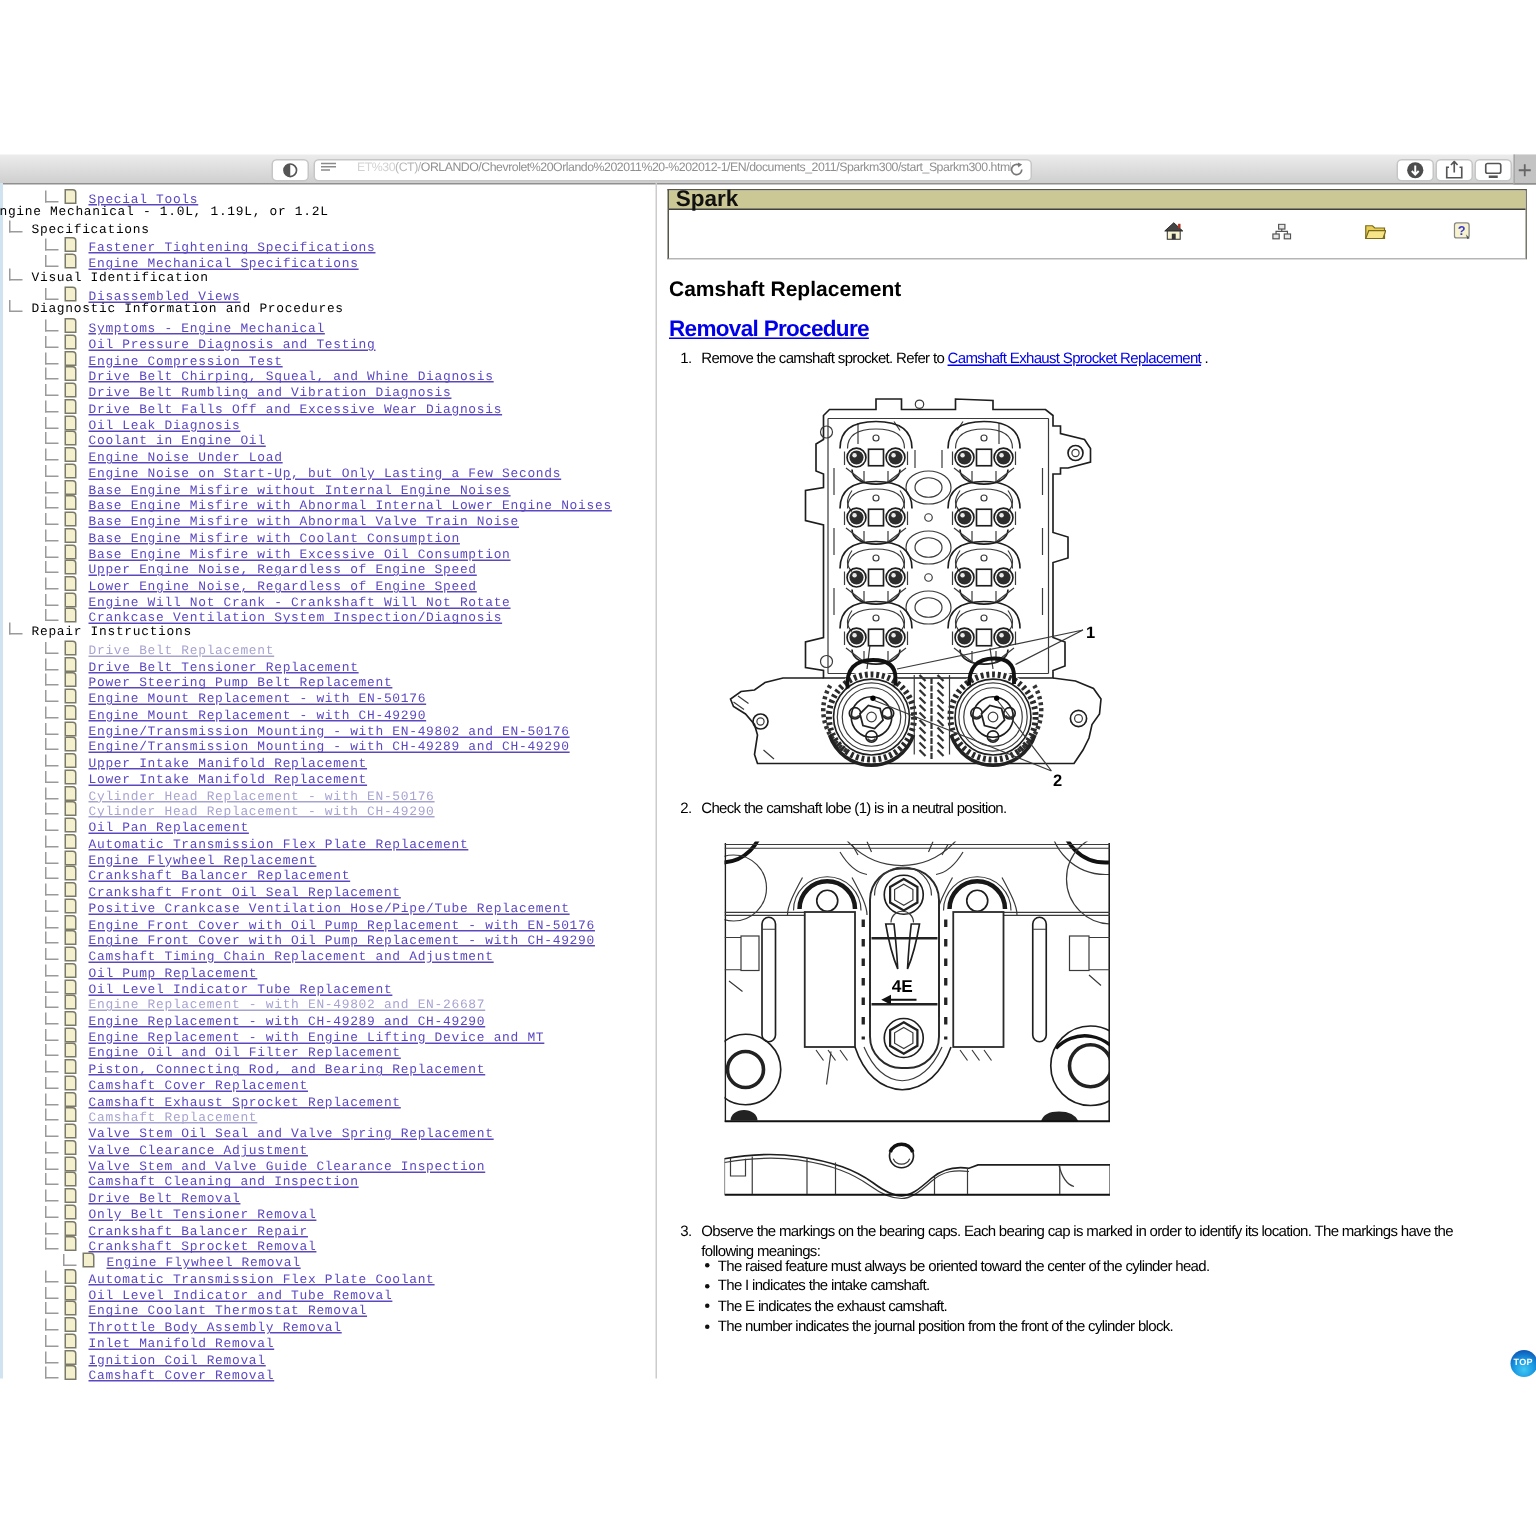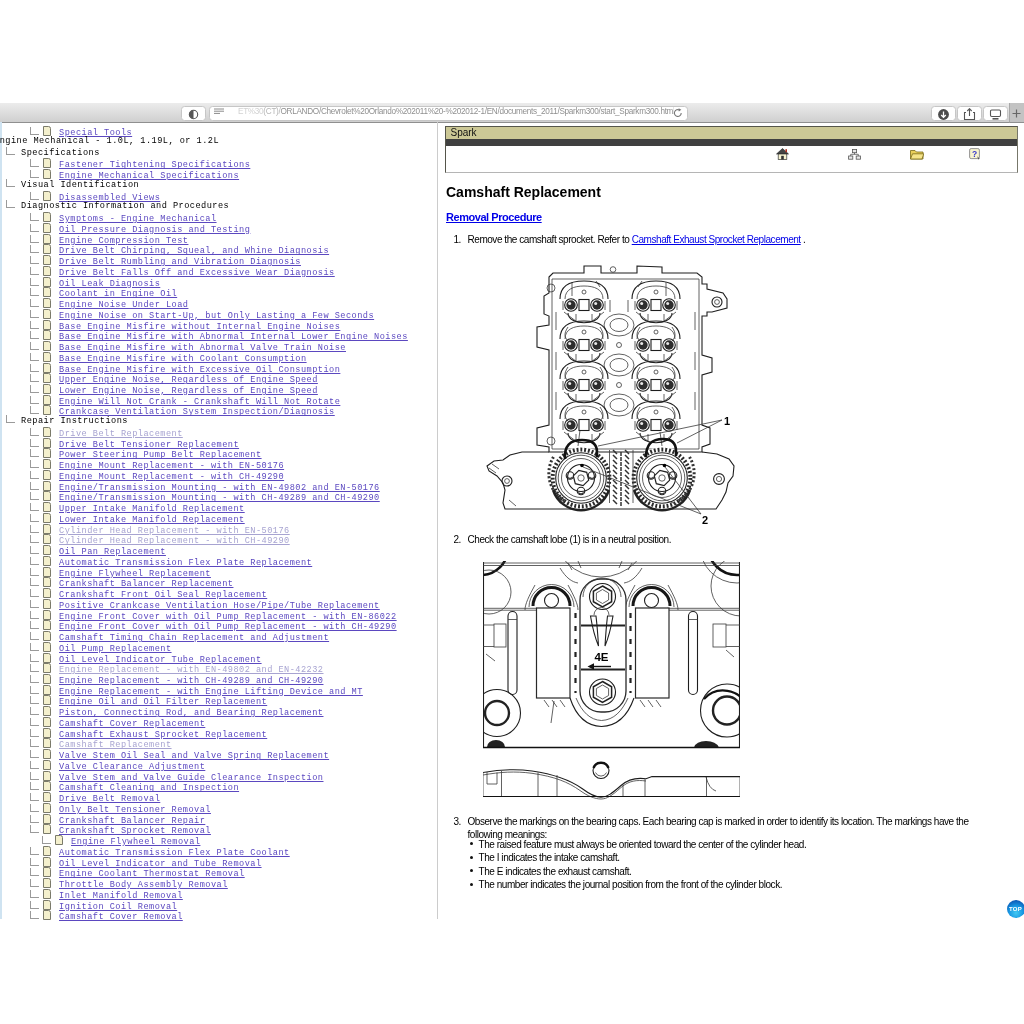--- a/index.html
+++ b/index.html
@@ -86,26 +86,26 @@
 <div class="row" style="top:501.1px;left:30px"><span class="tj2"></span><span class="di"></span><a>Upper Intake Manifold Replacement</a></div>
 <div class="row" style="top:511.8px;left:30px"><span class="tj2"></span><span class="di"></span><a>Lower Intake Manifold Replacement</a></div>
 <div class="row" style="top:522.6px;left:30px"><span class="tj2"></span><span class="di"></span><a class="v">Cylinder Head Replacement - with EN-50176</a></div>
 <div class="row" style="top:533.3px;left:30px"><span class="tj2"></span><span class="di"></span><a class="v">Cylinder Head Replacement - with CH-49290</a></div>
 <div class="row" style="top:544.1px;left:30px"><span class="tj2"></span><span class="di"></span><a>Oil Pan Replacement</a></div>
 <div class="row" style="top:554.8px;left:30px"><span class="tj2"></span><span class="di"></span><a>Automatic Transmission Flex Plate Replacement</a></div>
 <div class="row" style="top:565.5px;left:30px"><span class="tj2"></span><span class="di"></span><a>Engine Flywheel Replacement</a></div>
 <div class="row" style="top:576.3px;left:30px"><span class="tj2"></span><span class="di"></span><a>Crankshaft Balancer Replacement</a></div>
 <div class="row" style="top:587.0px;left:30px"><span class="tj2"></span><span class="di"></span><a>Crankshaft Front Oil Seal Replacement</a></div>
 <div class="row" style="top:597.8px;left:30px"><span class="tj2"></span><span class="di"></span><a>Positive Crankcase Ventilation Hose/Pipe/Tube Replacement</a></div>
-<div class="row" style="top:608.5px;left:30px"><span class="tj2"></span><span class="di"></span><a>Engine Front Cover with Oil Pump Replacement - with EN-86022</a></div>
+<div class="row" style="top:608.5px;left:30px"><span class="tj2"></span><span class="di"></span><a>Engine Front Cover with Oil Pump Replacement - with EN-50176</a></div>
 <div class="row" style="top:619.2px;left:30px"><span class="tj2"></span><span class="di"></span><a>Engine Front Cover with Oil Pump Replacement - with CH-49290</a></div>
 <div class="row" style="top:630.0px;left:30px"><span class="tj2"></span><span class="di"></span><a>Camshaft Timing Chain Replacement and Adjustment</a></div>
 <div class="row" style="top:640.7px;left:30px"><span class="tj2"></span><span class="di"></span><a>Oil Pump Replacement</a></div>
 <div class="row" style="top:651.5px;left:30px"><span class="tj2"></span><span class="di"></span><a>Oil Level Indicator Tube Replacement</a></div>
-<div class="row" style="top:662.2px;left:30px"><span class="tj2"></span><span class="di"></span><a class="v">Engine Replacement - with EN-49802 and EN-42232</a></div>
+<div class="row" style="top:662.2px;left:30px"><span class="tj2"></span><span class="di"></span><a class="v">Engine Replacement - with EN-49802 and EN-26687</a></div>
 <div class="row" style="top:672.9px;left:30px"><span class="tj2"></span><span class="di"></span><a>Engine Replacement - with CH-49289 and CH-49290</a></div>
 <div class="row" style="top:683.7px;left:30px"><span class="tj2"></span><span class="di"></span><a>Engine Replacement - with Engine Lifting Device and MT</a></div>
 <div class="row" style="top:694.4px;left:30px"><span class="tj2"></span><span class="di"></span><a>Engine Oil and Oil Filter Replacement</a></div>
 <div class="row" style="top:705.2px;left:30px"><span class="tj2"></span><span class="di"></span><a>Piston, Connecting Rod, and Bearing Replacement</a></div>
 <div class="row" style="top:715.9px;left:30px"><span class="tj2"></span><span class="di"></span><a>Camshaft Cover Replacement</a></div>
 <div class="row" style="top:726.6px;left:30px"><span class="tj2"></span><span class="di"></span><a>Camshaft Exhaust Sprocket Replacement</a></div>
 <div class="row" style="top:737.4px;left:30px"><span class="tj2"></span><span class="di"></span><a class="v">Camshaft Replacement</a></div>
 <div class="row" style="top:748.1px;left:30px"><span class="tj2"></span><span class="di"></span><a>Valve Stem Oil Seal and Valve Spring Replacement</a></div>
 <div class="row" style="top:758.9px;left:30px"><span class="tj2"></span><span class="di"></span><a>Valve Clearance Adjustment</a></div>
 <div class="row" style="top:769.6px;left:30px"><span class="tj2"></span><span class="di"></span><a>Valve Stem and Valve Guide Clearance Inspection</a></div>
@@ -116,21 +116,21 @@
 <div class="row" style="top:823.3px;left:30px"><span class="tj2"></span><span class="di"></span><a>Crankshaft Sprocket Removal</a></div>
 <div class="row" style="top:834.0px;left:42px"><span class="tj2"></span><span class="di"></span><a>Engine Flywheel Removal</a></div>
 <div class="row" style="top:844.8px;left:30px"><span class="tj2"></span><span class="di"></span><a>Automatic Transmission Flex Plate Coolant</a></div>
 <div class="row" style="top:855.5px;left:30px"><span class="tj2"></span><span class="di"></span><a>Oil Level Indicator and Tube Removal</a></div>
 <div class="row" style="top:866.3px;left:30px"><span class="tj2"></span><span class="di"></span><a>Engine Coolant Thermostat Removal</a></div>
 <div class="row" style="top:877.0px;left:30px"><span class="tj2"></span><span class="di"></span><a>Throttle Body Assembly Removal</a></div>
 <div class="row" style="top:887.7px;left:30px"><span class="tj2"></span><span class="di"></span><a>Inlet Manifold Removal</a></div>
 <div class="row" style="top:898.5px;left:30px"><span class="tj2"></span><span class="di"></span><a>Ignition Coil Removal</a></div>
 <div class="row" style="top:909.2px;left:30px"><span class="tj2"></span><span class="di"></span><a>Camshaft Cover Removal</a></div>
 <div style="position:absolute;left:444.5px;top:126px;width:571px;height:45px;border:1px solid #55554a;border-bottom-color:#b5b5b5;border-right-color:#77776a;background:#fff">
-    <div style="height:12px;background:#ccc896;border-bottom:7px solid #404040;font-size:10px;font-weight:normal;padding:0 0 0 5px;line-height:12px;color:#111">Spark</div>
+    <div style="height:12px;background:#ccc896;border-bottom:1px solid #404040;font-size:15px;font-weight:bold;padding:0 0 0 5px;line-height:12px;color:#111">Spark</div>
   </div>
 <svg style="position:absolute;left:776px;top:148px" width="13" height="12" viewBox="0 0 13 12">
     <polygon points="6.5,0.5 12.5,6 0.5,6" fill="#444" stroke="#222" stroke-width="0.6"></polygon>
     <rect x="2.2" y="6" width="8.6" height="5.5" fill="#f7f3d0" stroke="#333" stroke-width="0.7"></rect>
     <rect x="5.2" y="7.8" width="2.6" height="3.7" fill="#333"></rect>
     <rect x="9.4" y="1.2" width="1.6" height="3" fill="#b03020"></rect>
   </svg>
 <svg style="position:absolute;left:848px;top:149px" width="13" height="11" viewBox="0 0 13 11">
     <rect x="4.4" y="0.5" width="4.2" height="3.2" fill="#e8e8e8" stroke="#555" stroke-width="0.8"></rect>
     <rect x="0.6" y="7" width="4.2" height="3.2" fill="#e8e8e8" stroke="#555" stroke-width="0.8"></rect>
@@ -140,21 +140,21 @@
 <svg style="position:absolute;left:910px;top:149px" width="14" height="11" viewBox="0 0 14 11">
     <path d="M 0.5,10 V 1.5 H 5 L 6.5,3 H 13 V 10 Z" fill="#e9cf5a" stroke="#7a6a18" stroke-width="0.8"></path>
     <path d="M 0.5,10 L 2.5,4.8 H 13.8 L 12,10 Z" fill="#f6e489" stroke="#7a6a18" stroke-width="0.8"></path>
   </svg>
 <svg style="position:absolute;left:969px;top:148px" width="12" height="12" viewBox="0 0 12 12">
     <rect x="0.6" y="0.6" width="9.8" height="10" rx="1.5" fill="#f7f3cf" stroke="#888" stroke-width="0.9"></rect>
     <text x="5.5" y="8.6" text-anchor="middle" font-size="8.5" font-weight="bold" fill="#3a3acc" font-family="Liberation Sans">?</text>
     <path d="M 8.2,8.2 L 10.8,10.8 L 9.2,11.4 Z" fill="#555"></path>
   </svg>
 <div style="position:absolute;left:446px;top:184px;font-size:14px;font-weight:bold;letter-spacing:0px;color:#000">Camshaft Replacement</div>
-<div style="position:absolute;left:446px;top:210.5px;font-size:11px;font-weight:bold;letter-spacing:-0.45px"><a class="blu" style="text-decoration:underline">Removal Procedure</a></div>
+<div style="position:absolute;left:446px;top:210.5px;font-size:15px;font-weight:bold;letter-spacing:-0.45px"><a class="blu" style="text-decoration:underline">Removal Procedure</a></div>
 <div class="bd" style="left:453.5px;top:233.5px">1.</div>
 <div class="bd" style="left:467.5px;top:233.5px">Remove the camshaft sprocket. Refer to <a class="blu" style="text-decoration:underline">Camshaft Exhaust Sprocket Replacement</a> .</div>
 <div class="bd" style="left:453.5px;top:533.5px">2.</div>
 <div class="bd" style="left:467.5px;top:533.5px">Check the camshaft lobe (1) is in a neutral position.</div>
 <div class="bd" style="left:453.5px;top:815.5px">3.</div>
 <div class="bd" style="left:467.5px;top:815.5px">Observe the markings on the bearing caps. Each bearing cap is marked in order to identify its location. The markings have the</div>
 <div class="bd" style="left:467.5px;top:829px">following meanings:</div>
 <div style="position:absolute;left:470px;top:842.2px;width:3px;height:3px;border-radius:50%;background:#111"></div>
 <div class="bd" style="left:478.5px;top:838.7px">The raised feature must always be oriented toward the center of the cylinder head.</div>
 <div style="position:absolute;left:470px;top:855.7px;width:3px;height:3px;border-radius:50%;background:#111"></div>

